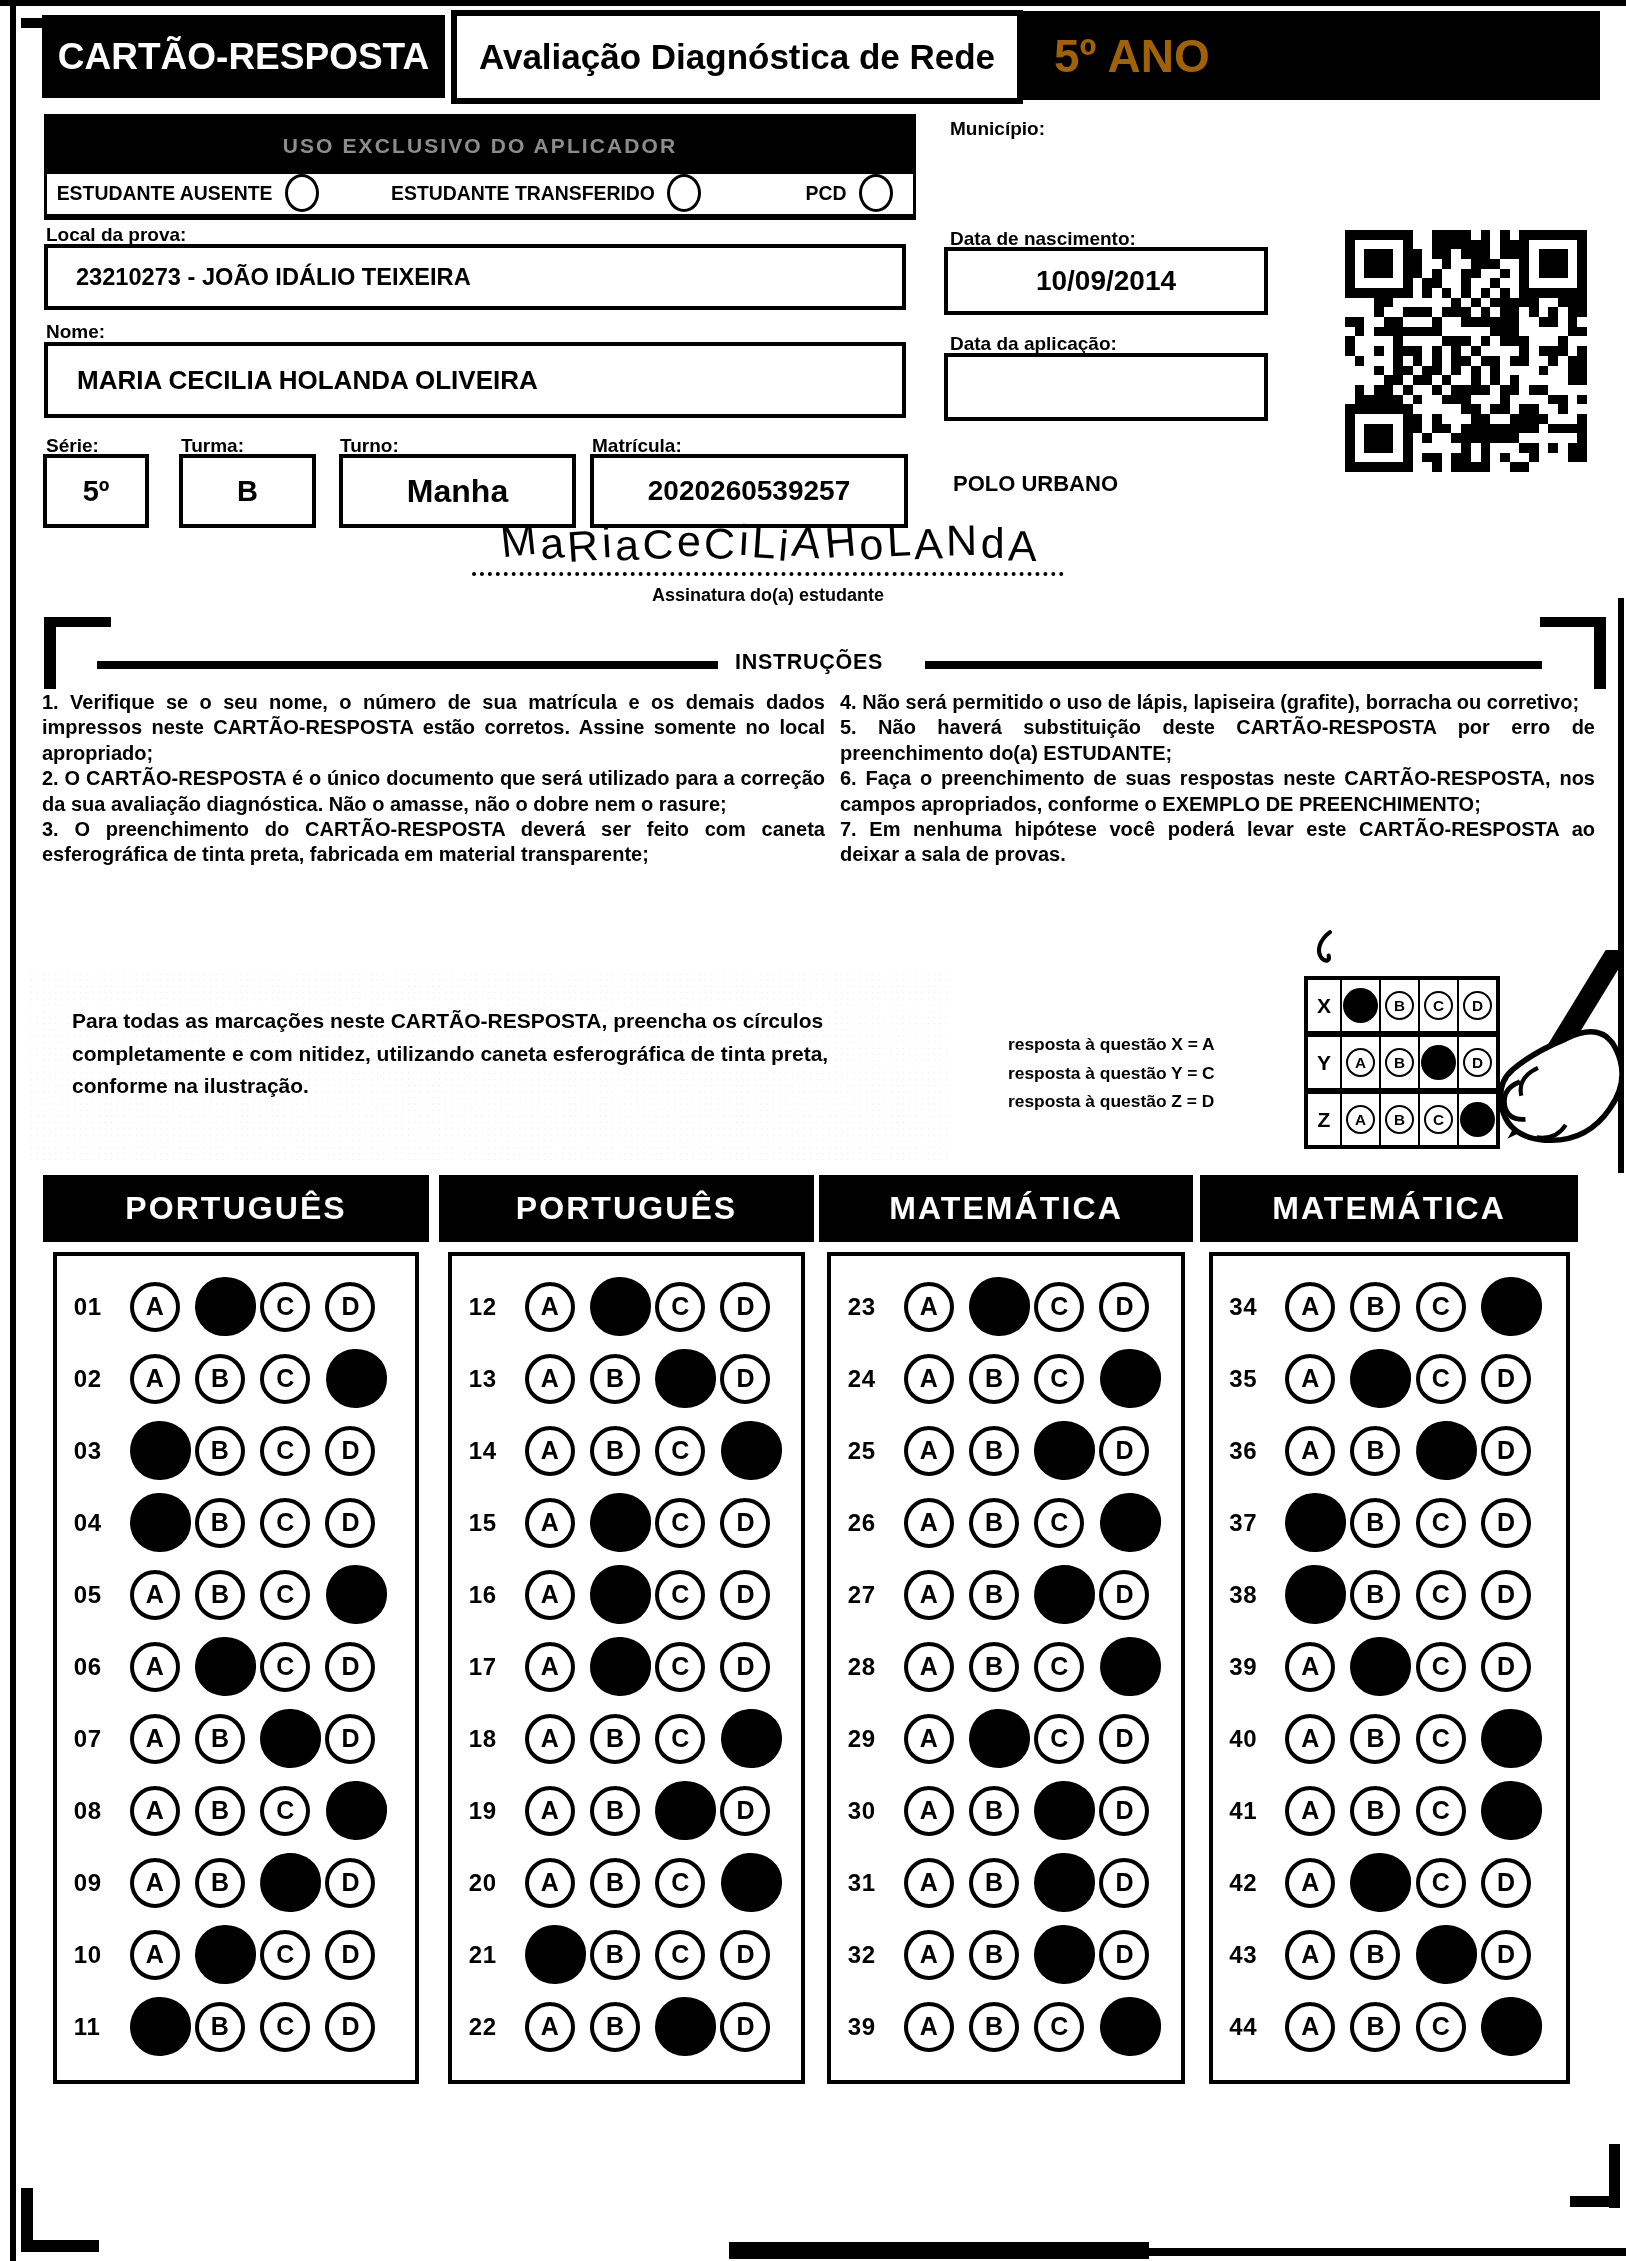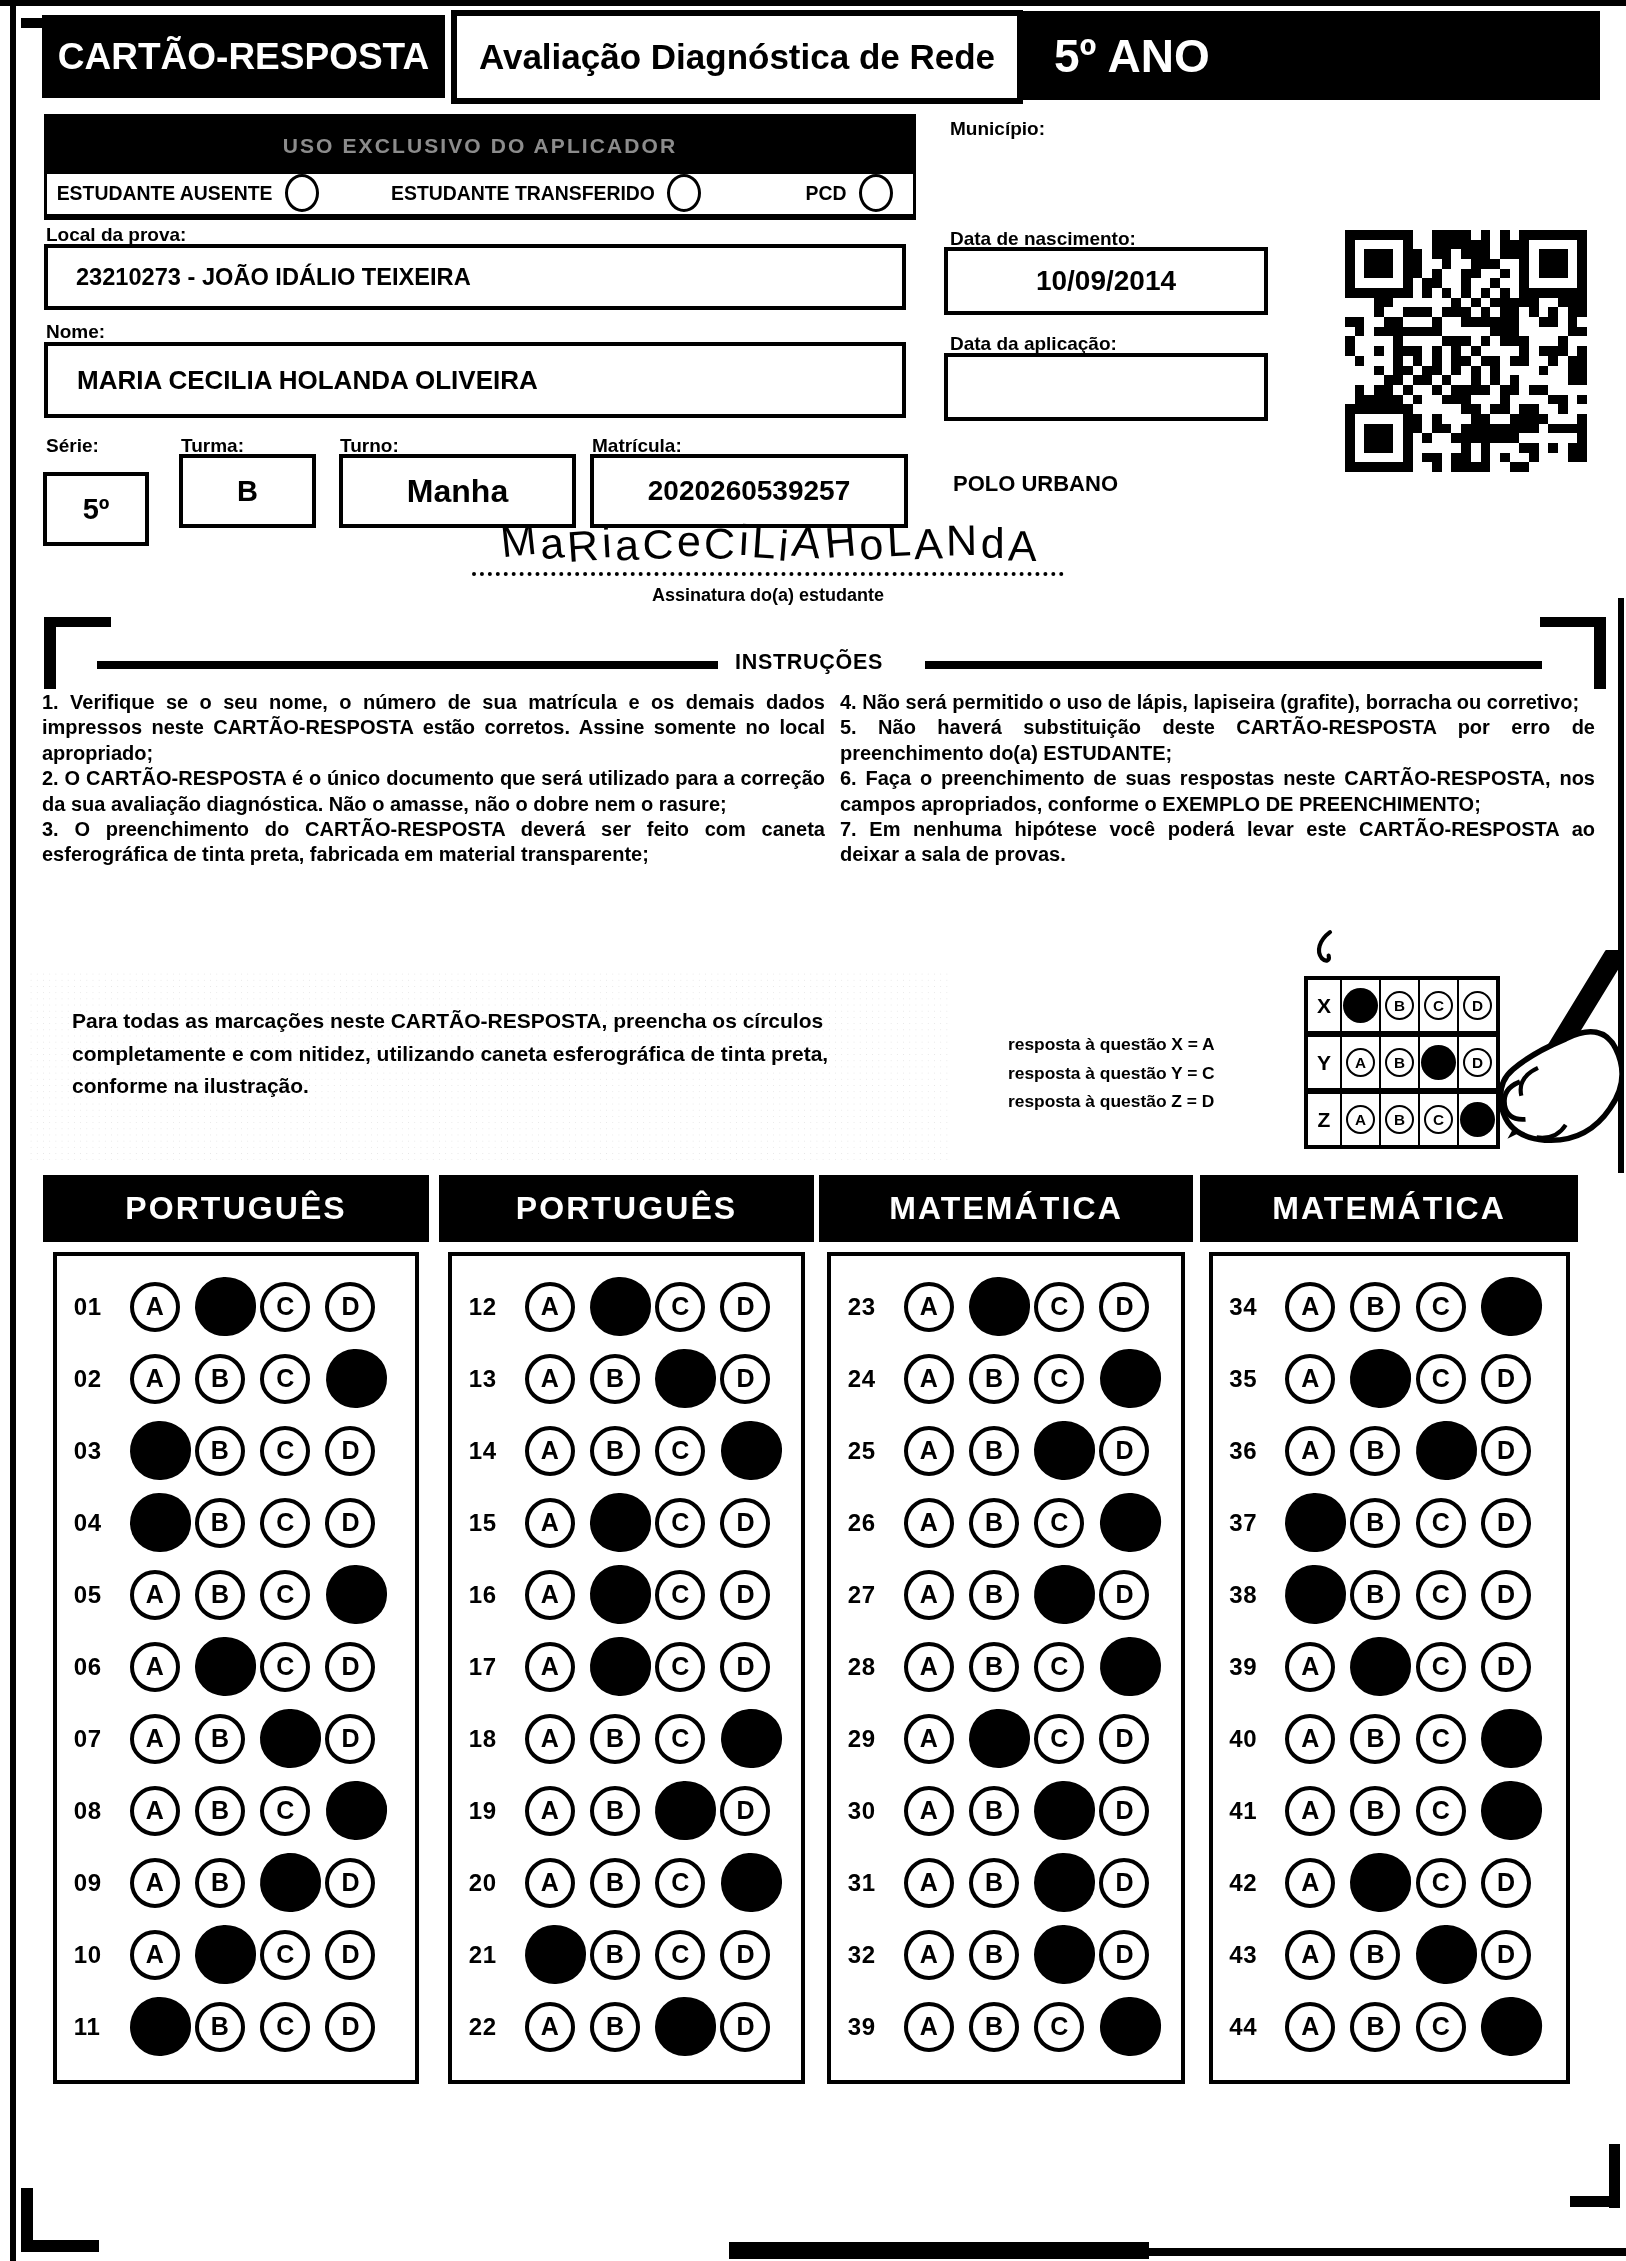--- a/index.html
+++ b/index.html
@@ -20,37 +20,37 @@
   .br-bl-h{left:21px;top:2240px;width:78px;height:11.8px;}
   .br-br-v{left:1609px;top:2144px;width:11px;height:64px;}
   .br-br-h{left:1570px;top:2196px;width:49px;height:11px;}
   .bottom-bar1{left:729px;top:2242px;width:420px;height:16.7px;}
   .bottom-bar2{left:1149px;top:2248px;width:478px;height:8.3px;}
   
   .hdr-card{left:42px;top:15.3px;width:403px;height:83px;background:#000;color:#fff;
             display:flex;align-items:center;justify-content:center;font-size:37px;font-weight:bold;}
   .hdr-exam{left:451px;top:9.7px;width:560px;height:82px;background:#fff;border:6.2px solid #000;
             display:flex;align-items:center;justify-content:center;font-size:35px;font-weight:bold;}
-  .hdr-grade{left:1021px;top:11px;width:579px;height:89px;background:#000;color:#ffffff;
+  .hdr-grade{left:1021px;top:11px;width:579px;height:89px;background:#000;color:#a16207;
              display:flex;align-items:center;font-size:46px;font-weight:bold;padding-left:33px;box-sizing:border-box;}
   
   .aplic{left:44px;top:114px;width:872px;height:106px;border:3.5px solid #000;border-bottom-width:6.2px;box-sizing:border-box;}
   .aplic-bar{height:57px;background:#000;color:rgba(255,255,255,.55);display:flex;align-items:center;justify-content:center;
              font-weight:bold;font-size:21px;letter-spacing:2.1px;}
   .aplic-row{height:39px;display:flex;align-items:flex-start;background:#fff;}
   .aplic-opt{display:flex;align-items:center;font-weight:bold;font-size:19.4px;}
   .aplic-opt .circ{width:28px;height:32px;border:3.5px solid #000;border-radius:50%;margin-left:12.5px;background:#fff;}
   .o1{margin-left:9.7px;} .o2{margin-left:72px;} .o3{margin-left:104px;}
   
   .flabel{position:absolute;font-weight:bold;font-size:19px;white-space:nowrap;}
   .fbox{position:absolute;border:4.2px solid #000;box-sizing:border-box;display:flex;align-items:center;
         font-weight:bold;background:#fff;white-space:nowrap;}
   .b-local{left:44px;top:244px;width:862px;height:66px;font-size:23.6px;padding-left:28px;}
   .b-nome{left:44px;top:342px;width:862px;height:76px;font-size:26px;padding-left:29px;}
-  .b-serie{left:43px;top:454px;width:106px;height:74px;font-size:29px;justify-content:center;margin-top:18px;}
+  .b-serie{left:43px;top:454px;width:106px;height:74px;font-size:29px;justify-content:center;}
   .b-turma{left:179px;top:454px;width:137px;height:74px;font-size:29px;justify-content:center;}
   .b-turno{left:339px;top:454px;width:237px;height:74px;font-size:32px;justify-content:center;}
   .b-matric{left:590px;top:454px;width:318px;height:74px;font-size:28px;justify-content:center;}
   .b-munic{left:944px;top:139px;width:647px;height:69px;font-size:29px;padding-left:38px;}
   .b-nasc{left:944px;top:247px;width:324px;height:68px;font-size:28px;justify-content:center;}
   .b-aplic{left:944px;top:353px;width:324px;height:68px;}
   .polo{position:absolute;left:953px;top:471px;font-size:22px;font-weight:bold;}
   
   .qr{position:absolute;left:1345px;top:230px;width:242px;height:242px;display:grid;
       grid-template-columns:repeat(25,1fr);grid-template-rows:repeat(25,1fr);background:#fff;}

